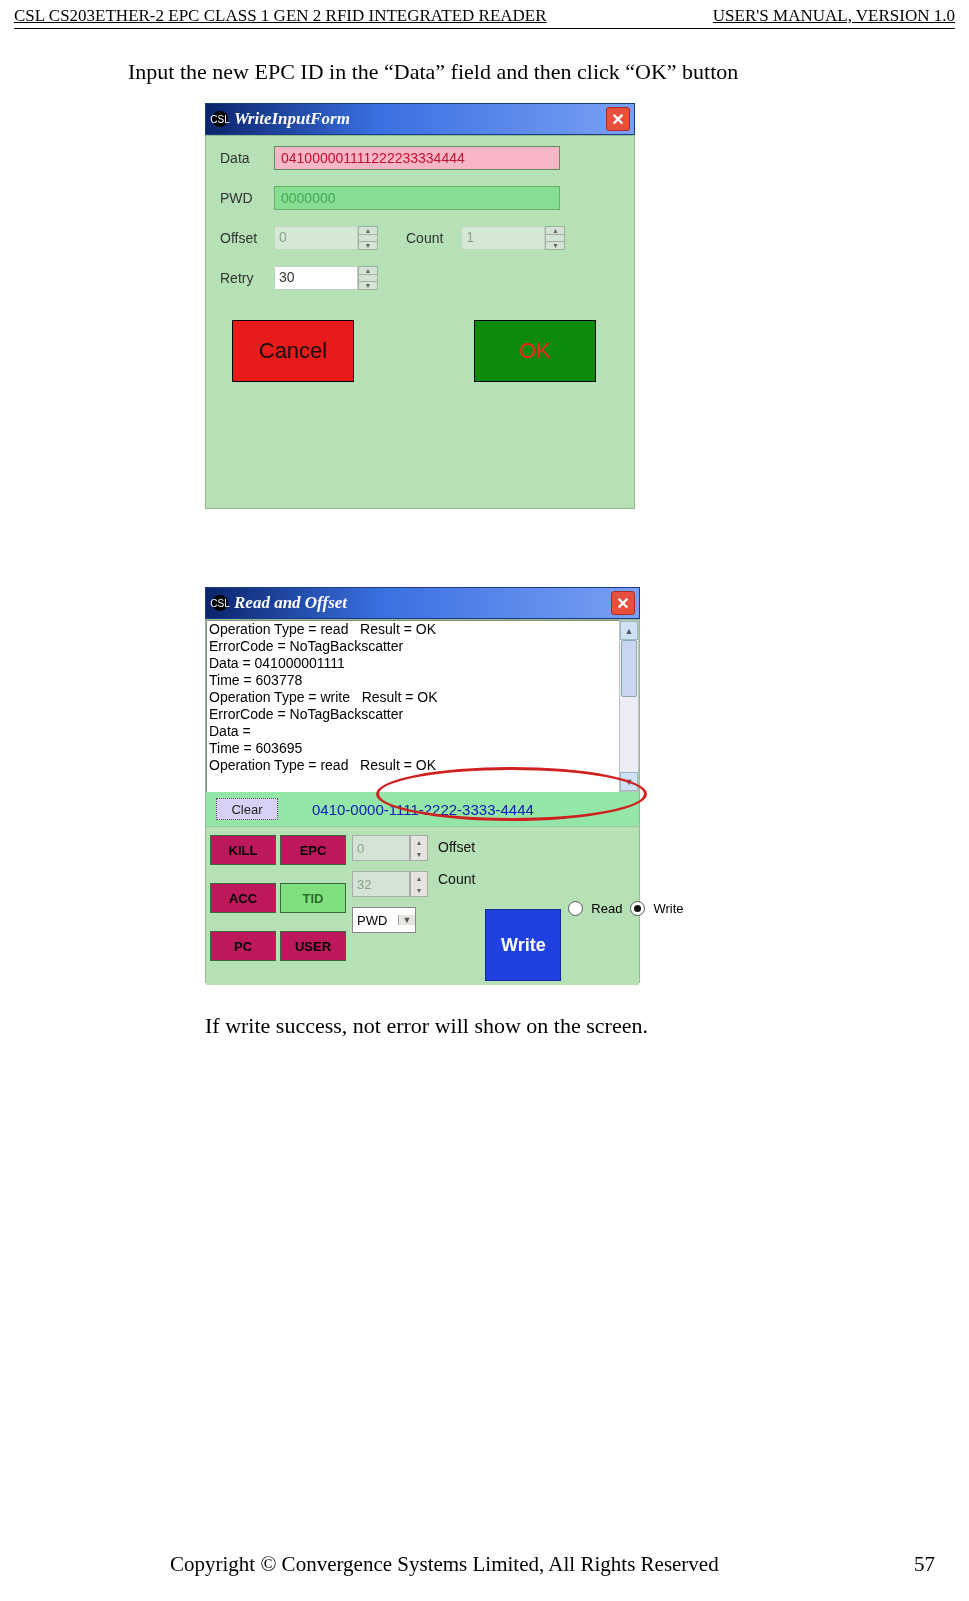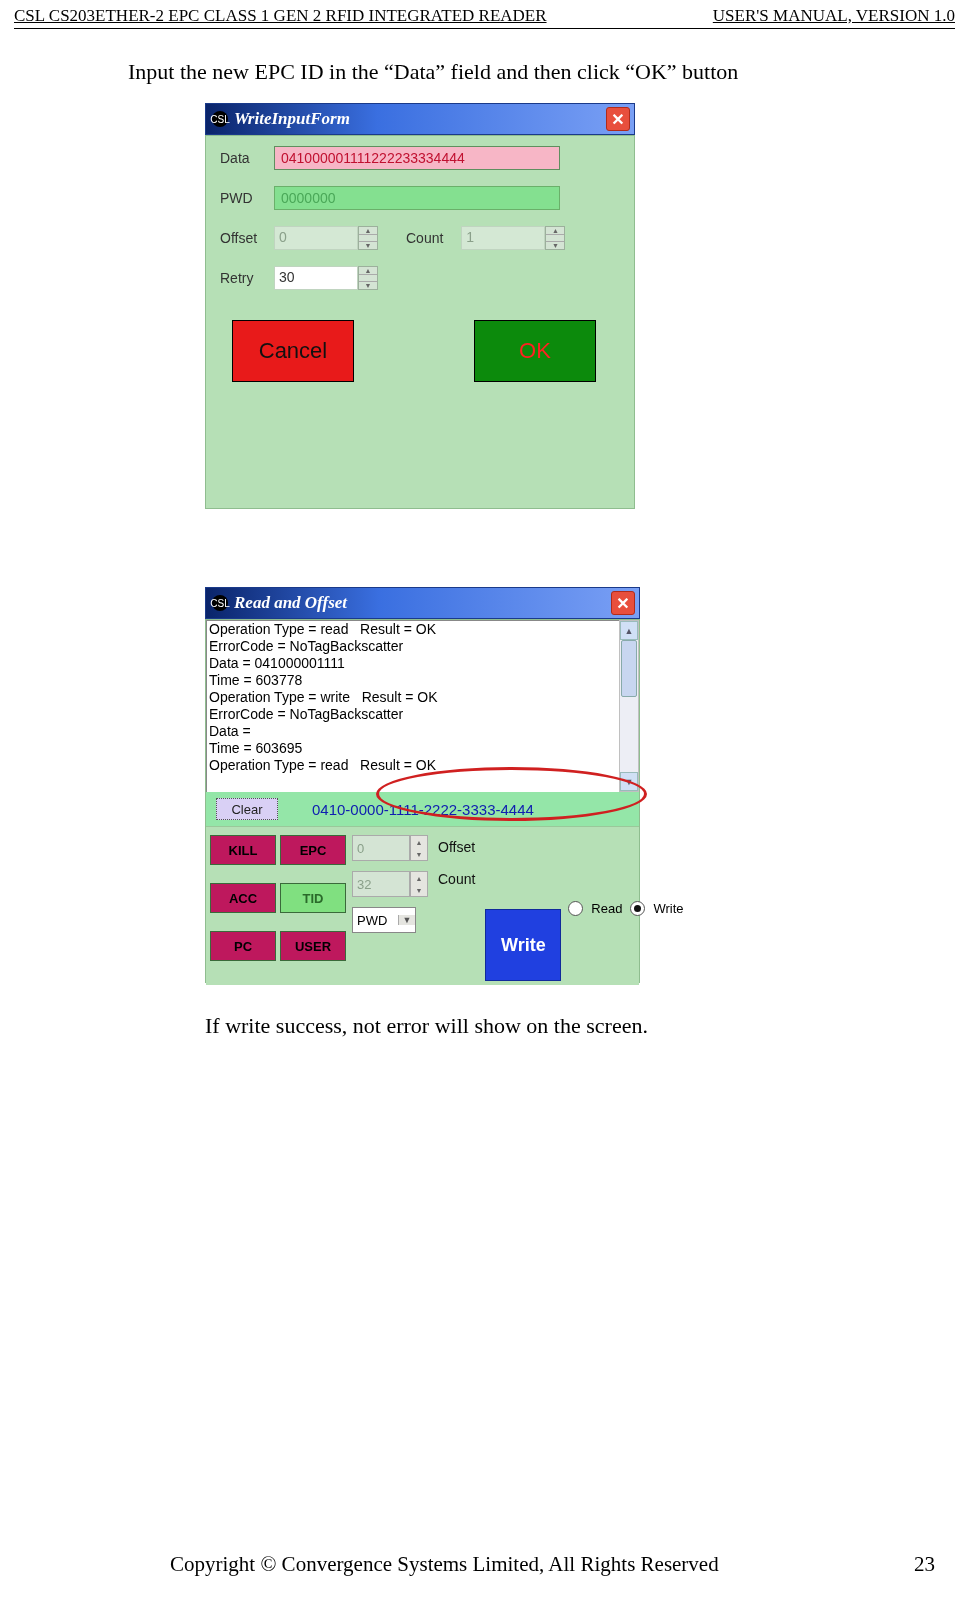--- a/index.html
+++ b/index.html
@@ -218,14 +218,14 @@
         </div>
       </div>
     </div>
   </div>
 </div>
 
 <div class="caption2">If write success, not error will show on the screen.</div>
 
 <div class="footer">
   <span>Copyright © Convergence Systems Limited, All Rights Reserved</span>
-  <span>23</span>
+  <span>57</span>
 </div>
 
 </body></html>

